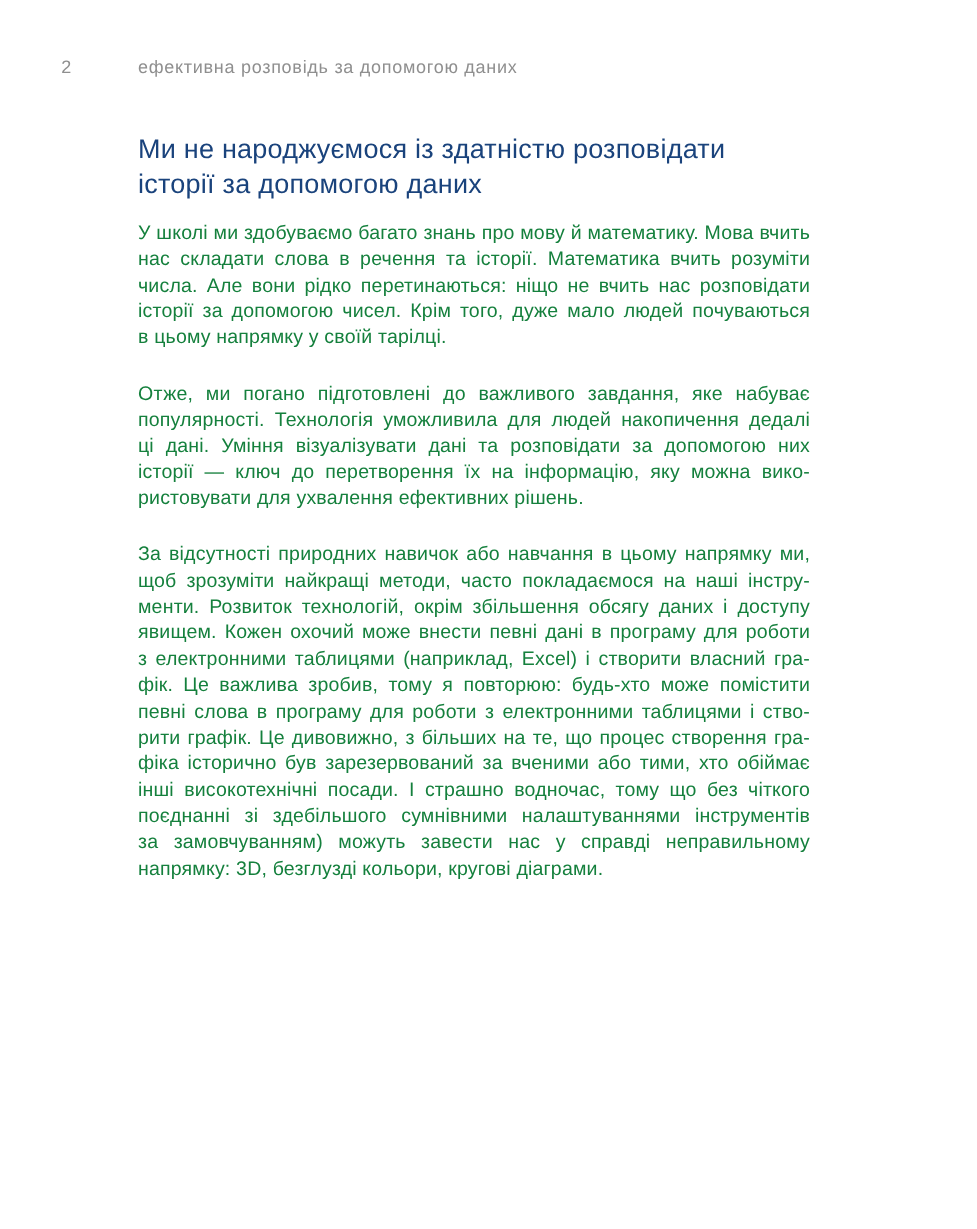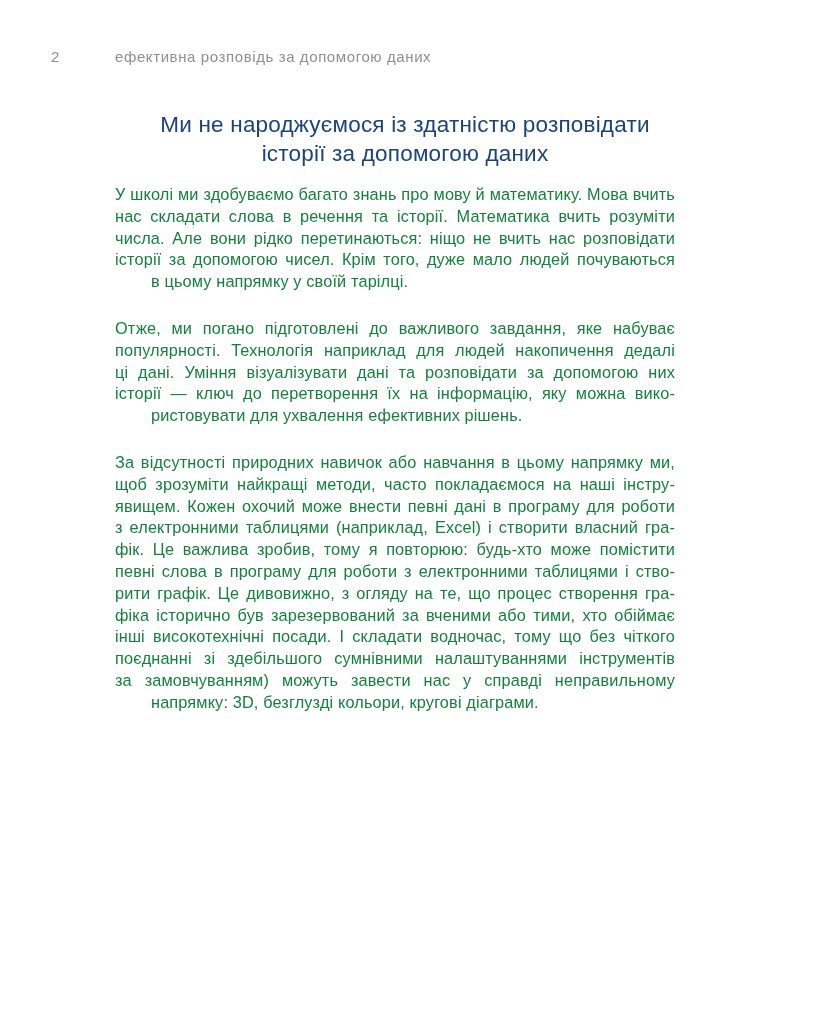--- a/index.html
+++ b/index.html
@@ -59,24 +59,23 @@
   }
   .body-paragraph {
     margin: 0 0 25px 0;
   }
   .justified .text-line {
     text-align: justify;
     text-align-last: justify;
   }
   .justified .text-line.last {
     text-align-last: left;
-    margin-left: 36px;
   }
   .section-heading .text-line {
-    text-align: center;
+    text-align: left;
   }
 </style>
 </head>
 <body>
 
 <div class="page">
 
   <div class="running-header">
     <span class="page-number">2</span>
     <span class="running-title">ефективна розповідь за допомогою даних</span>
@@ -90,34 +89,35 @@
   <div class="body-copy">
     <div class="body-paragraph justified">
         <div class="text-line">У школі ми здобуваємо багато знань про мову й математику. Мова вчить</div>
         <div class="text-line">нас складати слова в речення та історії. Математика вчить розуміти</div>
         <div class="text-line">числа. Але вони рідко перетинаються: ніщо не вчить нас розповідати</div>
         <div class="text-line">історії за допомогою чисел. Крім того, дуже мало людей почуваються</div>
         <div class="text-line last">в цьому напрямку у своїй тарілці.</div>
       </div>
     <div class="body-paragraph justified">
         <div class="text-line">Отже, ми погано підготовлені до важливого завдання, яке набуває</div>
-        <div class="text-line">популярності. Технологія наприклад для людей накопичення дедалі</div>
+        <div class="text-line">популярності. Технологія уможливила для людей накопичення дедалі</div>
         <div class="text-line">ці дані. Уміння візуалізувати дані та розповідати за допомогою них</div>
         <div class="text-line">історії — ключ до перетворення їх на інформацію, яку можна вико-</div>
         <div class="text-line last">ристовувати для ухвалення ефективних рішень.</div>
       </div>
     <div class="body-paragraph justified">
         <div class="text-line">За відсутності природних навичок або навчання в цьому напрямку ми,</div>
         <div class="text-line">щоб зрозуміти найкращі методи, часто покладаємося на наші інстру-</div>
+        <div class="text-line">менти. Розвиток технологій, окрім збільшення обсягу даних і доступу</div>
         <div class="text-line">явищем. Кожен охочий може внести певні дані в програму для роботи</div>
         <div class="text-line">з електронними таблицями (наприклад, Excel) і створити власний гра-</div>
         <div class="text-line">фік. Це важлива зробив, тому я повторюю: будь-хто може помістити</div>
         <div class="text-line">певні слова в програму для роботи з електронними таблицями і ство-</div>
-        <div class="text-line">рити графік. Це дивовижно, з огляду на те, що процес створення гра-</div>
+        <div class="text-line">рити графік. Це дивовижно, з більших на те, що процес створення гра-</div>
         <div class="text-line">фіка історично був зарезервований за вченими або тими, хто обіймає</div>
-        <div class="text-line">інші високотехнічні посади. І складати водночас, тому що без чіткого</div>
+        <div class="text-line">інші високотехнічні посади. І страшно водночас, тому що без чіткого</div>
         <div class="text-line">поєднанні зі здебільшого сумнівними налаштуваннями інструментів</div>
         <div class="text-line">за замовчуванням) можуть завести нас у справді неправильному</div>
         <div class="text-line last">напрямку: 3D, безглузді кольори, кругові діаграми.</div>
       </div>
   </div>
 
 </div>
 
 </body></html>

